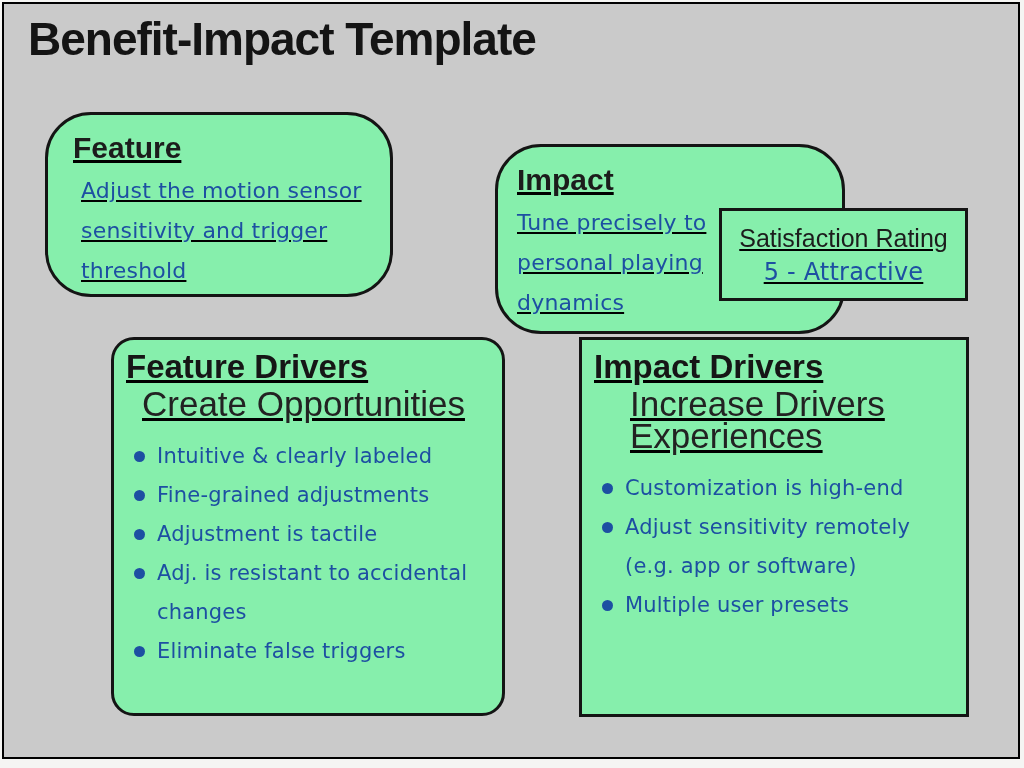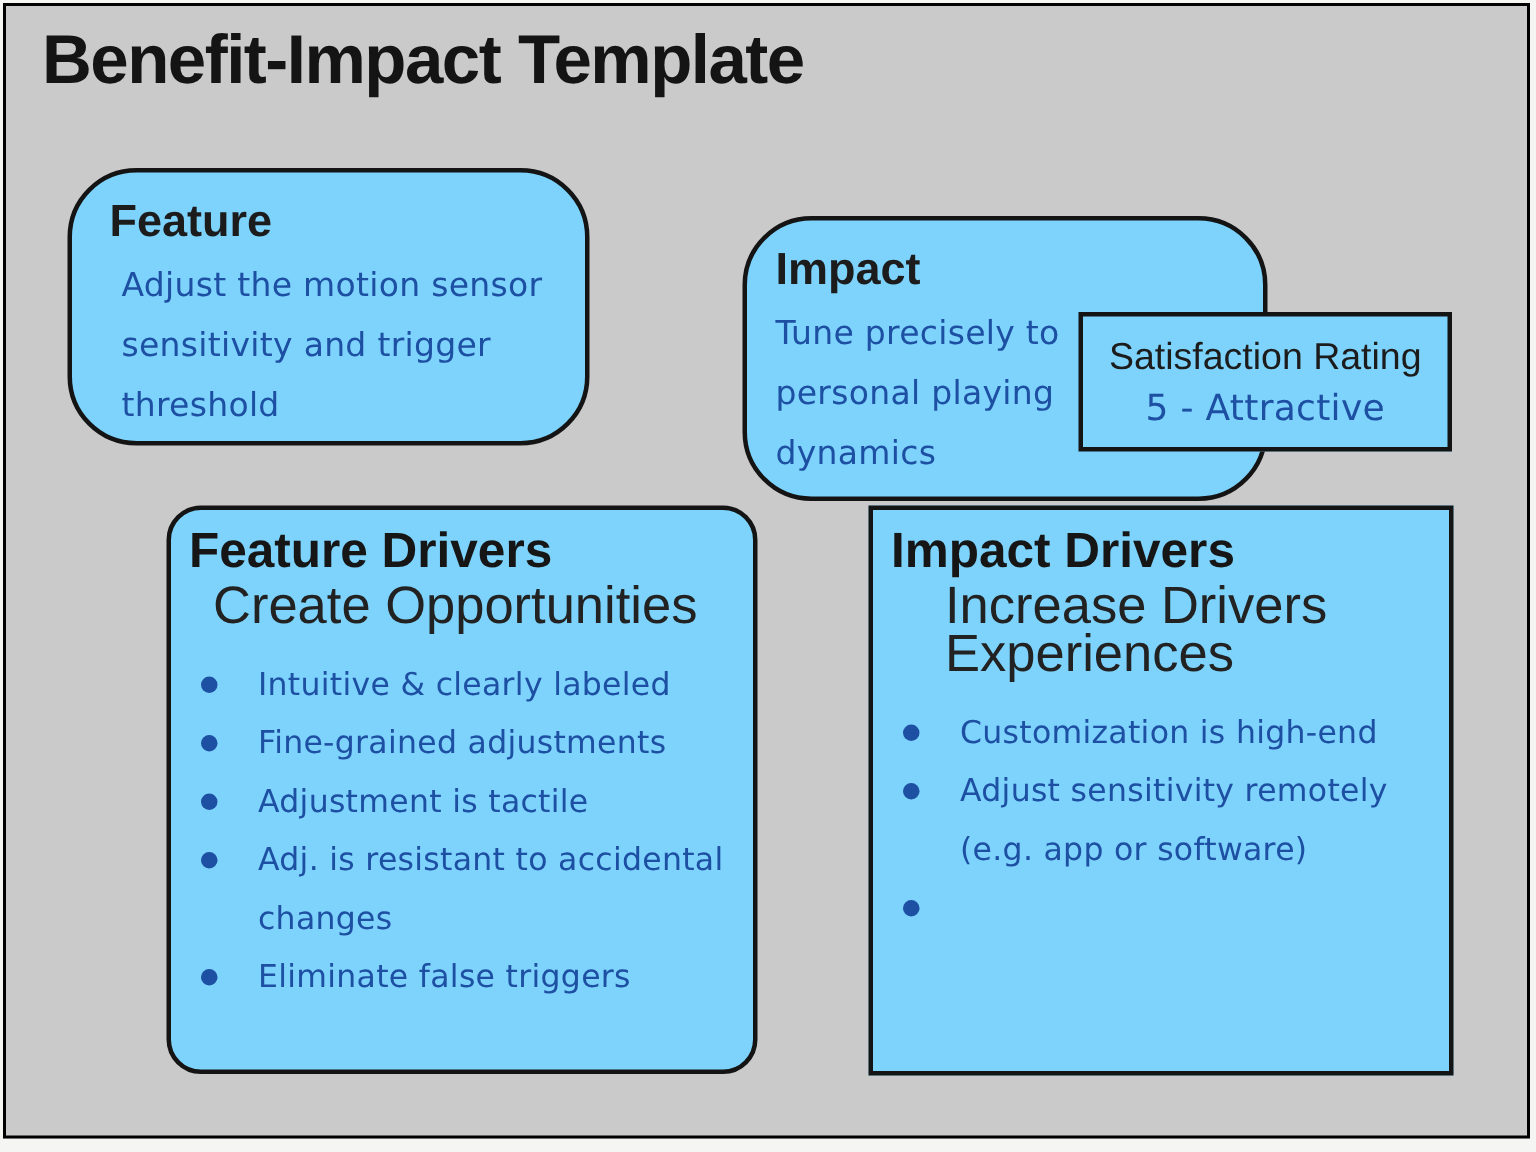--- a/index.html
+++ b/index.html
@@ -5,21 +5,21 @@
   * { margin:0; padding:0; box-sizing:border-box; }
   html,body { width:1024px; height:768px; overflow:hidden; background:#f5f5f3;
               font-family:"Liberation Sans", sans-serif; }
   .slide { position:absolute; left:2px; top:2px; width:1018px; height:757px;
            background:#cacaca; border:2px solid #000000; }
 
   .page-title { position:absolute; left:24px; top:8px;
                 font-family:"Liberation Sans", sans-serif;
                 font-size:46px; font-weight:bold; letter-spacing:-1px; color:#141414; }
 
-  .box { position:absolute; background:#7dd3fc; border:3px solid #141414; }
+  .box { position:absolute; background:#86efac; border:3px solid #141414;text-decoration:underline; }
   .rounded { border-radius:46px; }
 
   .hand { font-family:"DejaVu Sans", sans-serif; color:#1d4fa2; letter-spacing:0.2px; }
 
   
   .feature-box { left:41px; top:108px; width:348px; height:185px; }
   .impact-box  { left:491px; top:113px; width:350px; height:190px;margin-top:27px; }
   .box-heading { font-size:30px; font-weight:bold; color:#1c1c1c; margin:16px 0 0 25px; }
   .impact-box .box-heading { margin-left:19px; }
   .box-body { font-size:22px; line-height:40px; margin:6px 0 0 33px; width:292px; }
@@ -33,21 +33,21 @@
 
   
   .drivers { top:333px; }
   .feature-drivers { left:107px; width:394px; height:379px;border-radius:23px; }
   .impact-drivers  { left:575px; width:390px; height:380px; }
   .drivers-heading { font-size:33px; font-weight:bold; color:#161616; margin:8px 0 0 12px; }
   .drivers-subtitle { font-size:35px; color:#222222; margin:2px 0 0 28px; line-height:32px; }
   .impact-drivers .drivers-subtitle { margin-left:48px; }
 
   ul.driver-list { list-style:none; margin-top:17px; }
-  ul.driver-list li { position:relative; padding-left:58px; font-size:21px; line-height:39px; }
+  ul.driver-list li { position:relative; padding-left:43px; font-size:21px; line-height:39px; }
   .dot { position:absolute; left:20px; top:14px; width:11px; height:11px;
          border-radius:50%; background:#1d4fa2; }
   .li-text { display:inline-block; vertical-align:top; }
   .feature-drivers .li-text { max-width:335px; }
   .impact-drivers  .li-text { max-width:305px; }
 </style>
 </head>
 <body>
 
 <div class="slide">
@@ -80,17 +80,17 @@
       <li><span class="dot"></span><span class="li-text hand">Eliminate false triggers</span></li>
     </ul>
   </div>
 
   <div class="box drivers impact-drivers">
     <div class="drivers-heading">Impact Drivers</div>
     <div class="drivers-subtitle">Increase Drivers Experiences</div>
     <ul class="driver-list">
       <li><span class="dot"></span><span class="li-text hand">Customization is high-end</span></li>
       <li><span class="dot"></span><span class="li-text hand">Adjust sensitivity remotely (e.g. app or software)</span></li>
-      <li><span class="dot"></span></li>
+      <li><span class="dot"></span><span class="li-text hand">Multiple user presets</span></li>
     </ul>
   </div>
 
 </div>
 
 </body></html>

